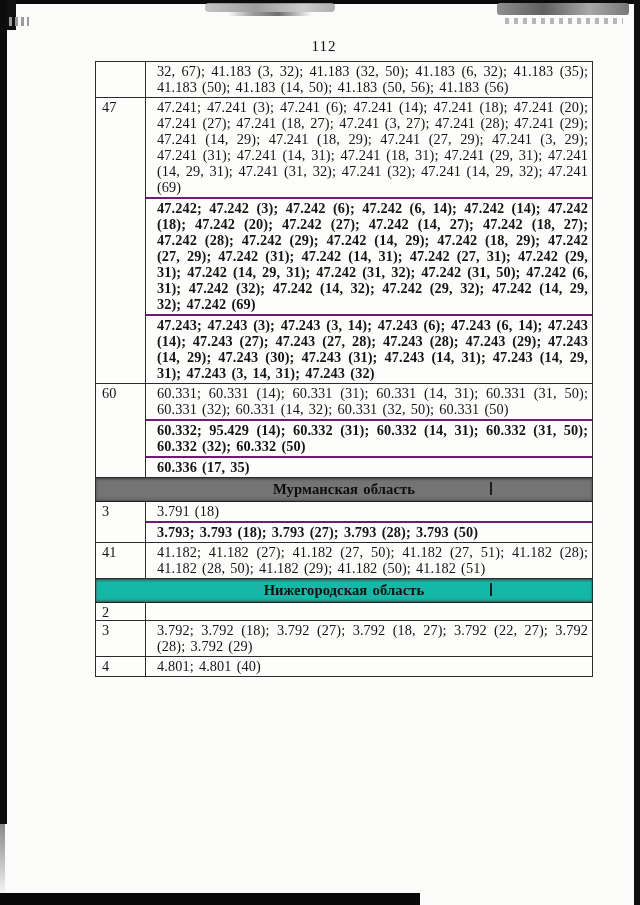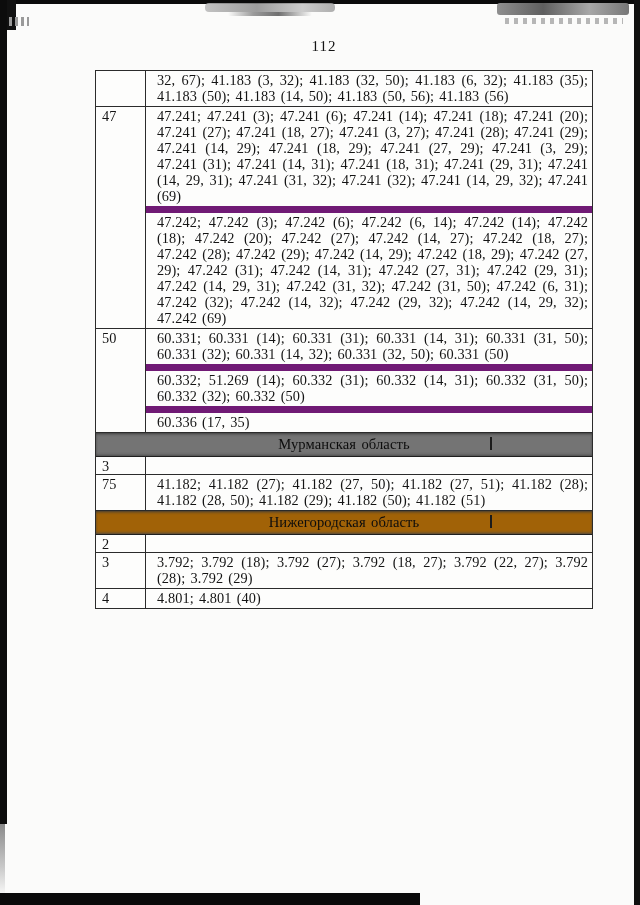--- a/index.html
+++ b/index.html
@@ -33,46 +33,46 @@
   .art-dot-r{left:530px;top:100px;width:3px;height:3px;background:#6f6f6f;border-radius:50%;}
 
   
   .page-number{
     position:absolute;left:0;top:38px;width:648px;
     text-align:center;font-size:15px;letter-spacing:1px;
   }
 
   
   .doc-table{
-    position:absolute;left:95px;top:70px;width:498px;
+    position:absolute;left:95px;top:61px;width:498px;
     border:1.5px solid #2b2b2b;
     box-sizing:border-box;
     background:#fdfdfc;
     font-size:14.3px;line-height:16px;
     letter-spacing:0.1px;word-spacing:1.5px;
   }
   .group{display:flex;border-bottom:1px solid #2b2b2b;}
   .group:last-child{border-bottom:none;}
   .code-cell{
     flex:0 0 50px;width:50px;box-sizing:border-box;
     border-right:1.5px solid #2b2b2b;
     padding:1px 14px 0 6px;
   }
   .cells{flex:1;min-width:0;}
   .data-cell{
     padding:1px 4px 2px 11px;
     text-align:justify;
   }
-  .data-cell + .data-cell{border-top:7px solid #701a75;}
+  .data-cell + .data-cell{border-top:2px solid #701a75;font-weight:bold;}
   .section-row{
     position:relative;
     background:#747474;
     border-bottom:1px solid #1f1f1f;
     box-shadow:inset 0 2px 3px -1px #3c3c3c, inset 0 -2px 3px -1px #4a4a4a;
-    text-align:center;font-weight:400;font-size:14.6px;
+    text-align:center;font-weight:700;font-size:14.6px;
     color:#0d0d0d;
     padding:3px 0 4px;
   }
   .section-mark{
     position:absolute;right:100px;top:4px;width:2px;height:13px;background:#1c1c1c;
   }
 </style>
 </head>
 <body>
 
@@ -96,41 +96,46 @@
       <div class="code-cell"></div>
       <div class="cells">
         <div class="data-cell">32, 67); 41.183 (3, 32); 41.183 (32, 50); 41.183 (6, 32); 41.183 (35); 41.183 (50); 41.183 (14, 50); 41.183 (50, 56); 41.183 (56)</div>
       </div>
     </div>
     <div class="group">
       <div class="code-cell">47</div>
       <div class="cells">
         <div class="data-cell">47.241; 47.241 (3); 47.241 (6); 47.241 (14); 47.241 (18); 47.241 (20); 47.241 (27); 47.241 (18, 27); 47.241 (3, 27); 47.241 (28); 47.241 (29); 47.241 (14, 29); 47.241 (18, 29); 47.241 (27, 29); 47.241 (3, 29); 47.241 (31); 47.241 (14, 31); 47.241 (18, 31); 47.241 (29, 31); 47.241 (14, 29, 31); 47.241 (31, 32); 47.241 (32); 47.241 (14, 29, 32); 47.241 (69)</div>
         <div class="data-cell">47.242; 47.242 (3); 47.242 (6); 47.242 (6, 14); 47.242 (14); 47.242 (18); 47.242 (20); 47.242 (27); 47.242 (14, 27); 47.242 (18, 27); 47.242 (28); 47.242 (29); 47.242 (14, 29); 47.242 (18, 29); 47.242 (27, 29); 47.242 (31); 47.242 (14, 31); 47.242 (27, 31); 47.242 (29, 31); 47.242 (14, 29, 31); 47.242 (31, 32); 47.242 (31, 50); 47.242 (6, 31); 47.242 (32); 47.242 (14, 32); 47.242 (29, 32); 47.242 (14, 29, 32); 47.242 (69)</div>
+        <div class="data-cell">47.243; 47.243 (3); 47.243 (3, 14); 47.243 (6); 47.243 (6, 14); 47.243 (14); 47.243 (27); 47.243 (27, 28); 47.243 (28); 47.243 (29); 47.243 (14, 29); 47.243 (30); 47.243 (31); 47.243 (14, 31); 47.243 (14, 29, 31); 47.243 (3, 14, 31); 47.243 (32)</div>
       </div>
     </div>
     <div class="group">
-      <div class="code-cell">50</div>
+      <div class="code-cell">60</div>
       <div class="cells">
         <div class="data-cell">60.331; 60.331 (14); 60.331 (31); 60.331 (14, 31); 60.331 (31, 50); 60.331 (32); 60.331 (14, 32); 60.331 (32, 50); 60.331 (50)</div>
-        <div class="data-cell">60.332; 51.269 (14); 60.332 (31); 60.332 (14, 31); 60.332 (31, 50); 60.332 (32); 60.332 (50)</div>
+        <div class="data-cell">60.332; 95.429 (14); 60.332 (31); 60.332 (14, 31); 60.332 (31, 50); 60.332 (32); 60.332 (50)</div>
         <div class="data-cell">60.336 (17, 35)</div>
       </div>
     </div>
     <div class="section-row" style="background: rgb(116, 116, 116);">Мурманская область<span class="section-mark"></span></div>
     <div class="group">
       <div class="code-cell">3</div>
+      <div class="cells">
+        <div class="data-cell">3.791 (18)</div>
+        <div class="data-cell">3.793; 3.793 (18); 3.793 (27); 3.793 (28); 3.793 (50)</div>
+      </div>
     </div>
     <div class="group">
-      <div class="code-cell">75</div>
+      <div class="code-cell">41</div>
       <div class="cells">
         <div class="data-cell">41.182; 41.182 (27); 41.182 (27, 50); 41.182 (27, 51); 41.182 (28); 41.182 (28, 50); 41.182 (29); 41.182 (50); 41.182 (51)</div>
       </div>
     </div>
-    <div class="section-row" style="background: #a16207;">Нижегородская область<span class="section-mark"></span></div>
+    <div class="section-row" style="background: #14b8a6;">Нижегородская область<span class="section-mark"></span></div>
     <div class="group">
       <div class="code-cell">2</div>
     </div>
     <div class="group">
       <div class="code-cell">3</div>
       <div class="cells">
         <div class="data-cell">3.792; 3.792 (18); 3.792 (27); 3.792 (18, 27); 3.792 (22, 27); 3.792 (28); 3.792 (29)</div>
       </div>
     </div>
     <div class="group">

